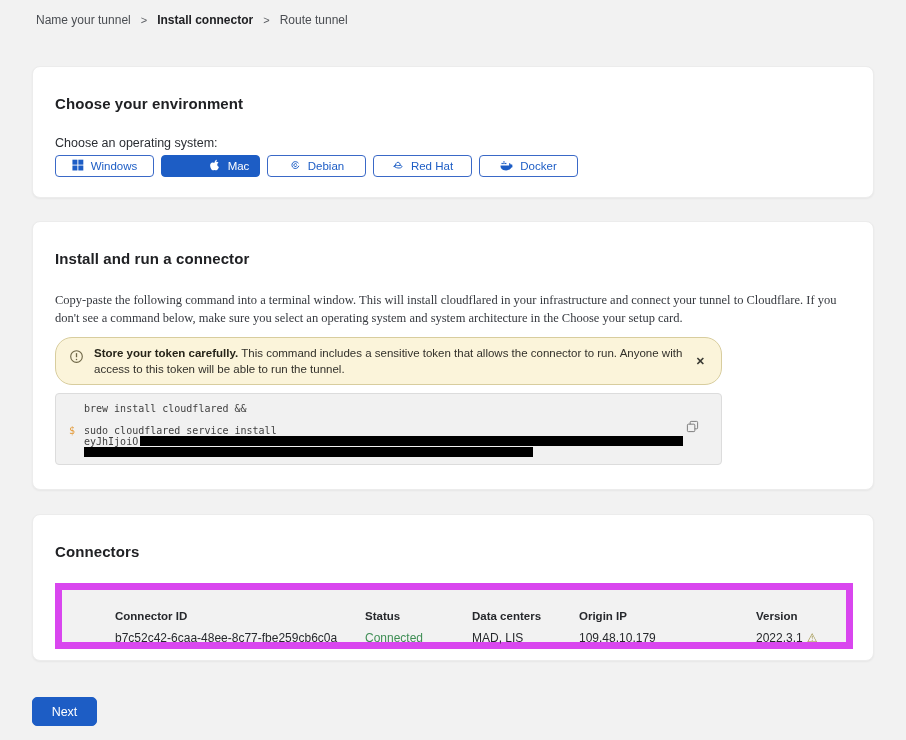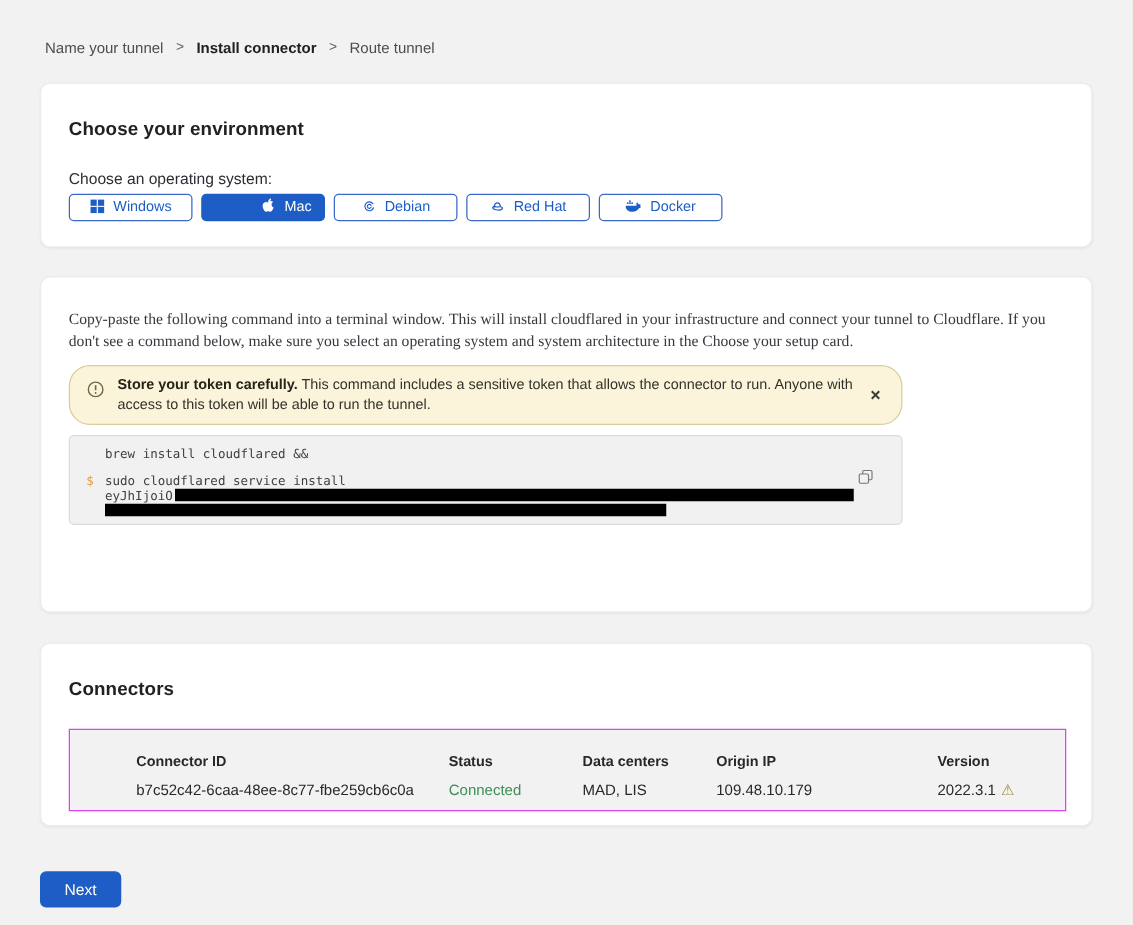--- a/index.html
+++ b/index.html
@@ -3,21 +3,21 @@
 <meta charset="utf-8">
 <style>
   * { margin:0; padding:0; box-sizing:border-box; }
   html,body { background:#e9e9e9; }
   body { font-family:"Liberation Sans", sans-serif; }
   .page {
     position:relative; width:906px; height:740px; margin:0 auto;
     background:#f2f2f2; overflow:hidden;
   }
   
-  .breadcrumb { position:absolute; left:36px; top:31px; display:flex; align-items:center; gap:10px;
+  .breadcrumb { position:absolute; left:36px; top:13px; display:flex; align-items:center; gap:10px;
     font-size:12px; color:#4a4d52; }
   .crumb { cursor:default; }
   .crumb.active { font-weight:bold; color:#202124; }
   .crumb-sep { color:#5a5d62; font-size:11px; }
 
   
   .card { position:absolute; left:32px; width:842px; background:#ffffff;
     border:1px solid #ececec; border-radius:8px; box-shadow:0 1px 2px rgba(0,0,0,0.05);
     padding:0 22px; }
   .card h2 { margin-top:28px; font-size:15px; color:#202124; letter-spacing:0.1px; }
@@ -52,21 +52,21 @@
   .code-line { white-space:nowrap; }
   .code-line.blank { height:11px; }
   .redact { display:inline-block; height:10px; background:#000; vertical-align:-1px; }
   .redact-1 { width:543px; margin-left:2px; }
   .redact-2 { width:449px; }
   .copy-btn { position:absolute; top:26px; right:22px; background:none; border:none; cursor:pointer;
     padding:0; line-height:0; }
 
   
   .conn-table { margin-top:23px; width:798px; height:66px; background:#f2f2f2;
-    border:1px solid #d946ef; display:grid;
+    border:7px solid #d946ef; display:grid;
     grid-template-columns:250px 107px 107px 177px 1fr;
     padding:20px 0 0 53px; align-content:start; }
   .th { font-size:11.5px; font-weight:bold; color:#26282c; }
   .td { margin-top:9px; font-size:12px; color:#26282c; }
   .td.status { color:#3f8e55; }
   .version-warn { color:#9b8e40; font-size:12px; margin-left:4px; }
 
   
   .next-btn { position:absolute; left:32px; top:697px; width:65px; height:29px;
     background:#1d5dc5; color:#ffffff; border:1px solid #1d5dc5; border-radius:5px;
@@ -142,20 +142,21 @@
               <rect x="3.5" y="2.5" width="1.5" height="1.3"></rect>
             </svg>
         </span>
         <span>Docker</span>
       </button>
 
     </div>
   </section>
 
   <section class="card card-install">
+    <h2>Install and run a connector</h2>
     <p class="install-desc">Copy-paste the following command into a terminal window. This will install cloudflared in your infrastructure and connect your tunnel to Cloudflare. If you don't see a command below, make sure you select an operating system and system architecture in the Choose your setup card.</p>
 
     <div class="warn-box">
       <span class="warn-icon">
         <svg viewBox="0 0 16 16" width="15" height="15" fill="none" stroke="#6f6747">
             <circle cx="8" cy="8" r="6.2" stroke-width="1.2"></circle>
             <line x1="8" y1="4.4" x2="8" y2="8.8" stroke-width="1.4"></line>
             <circle cx="8" cy="11.1" r="0.8" fill="#6f6747" stroke="none"></circle>
           </svg>
       </span>

